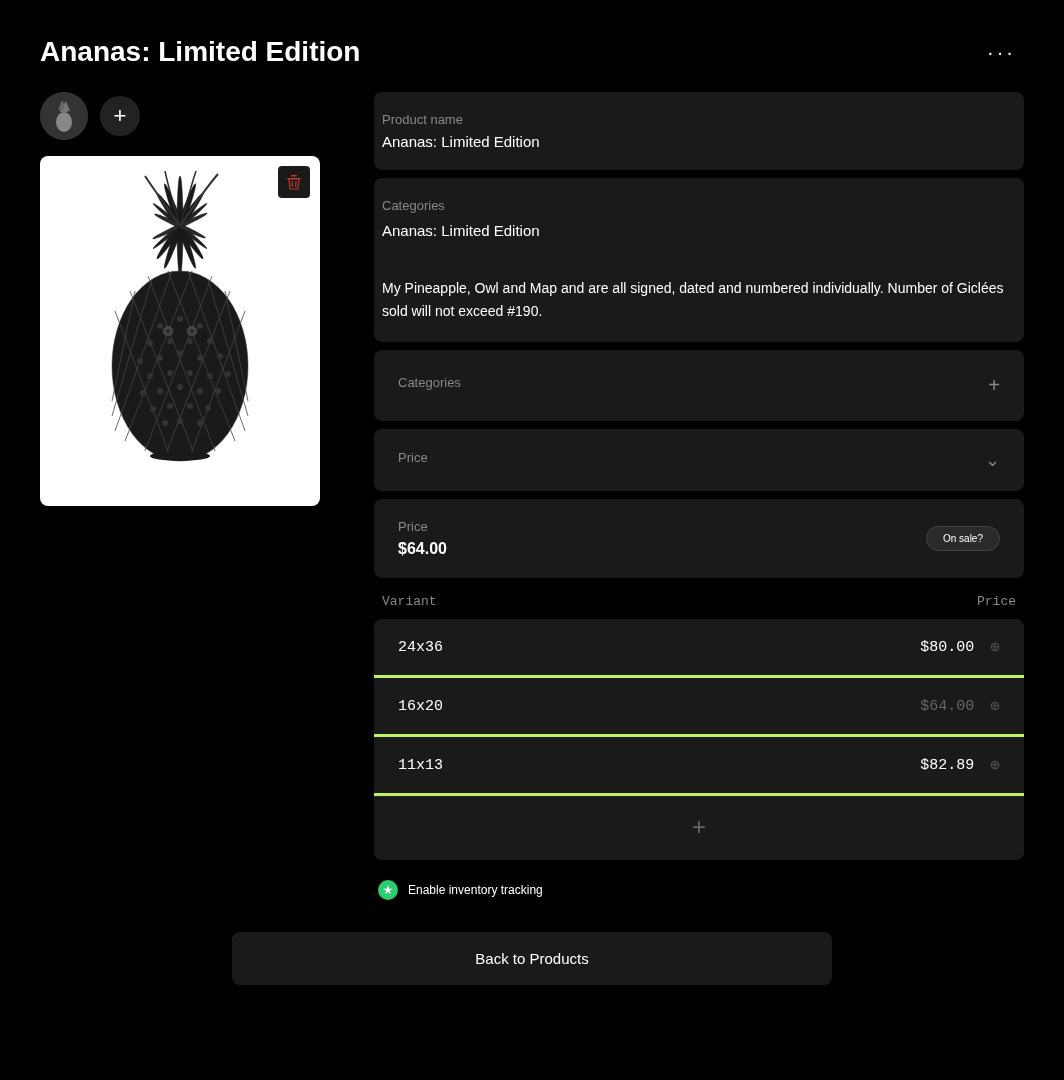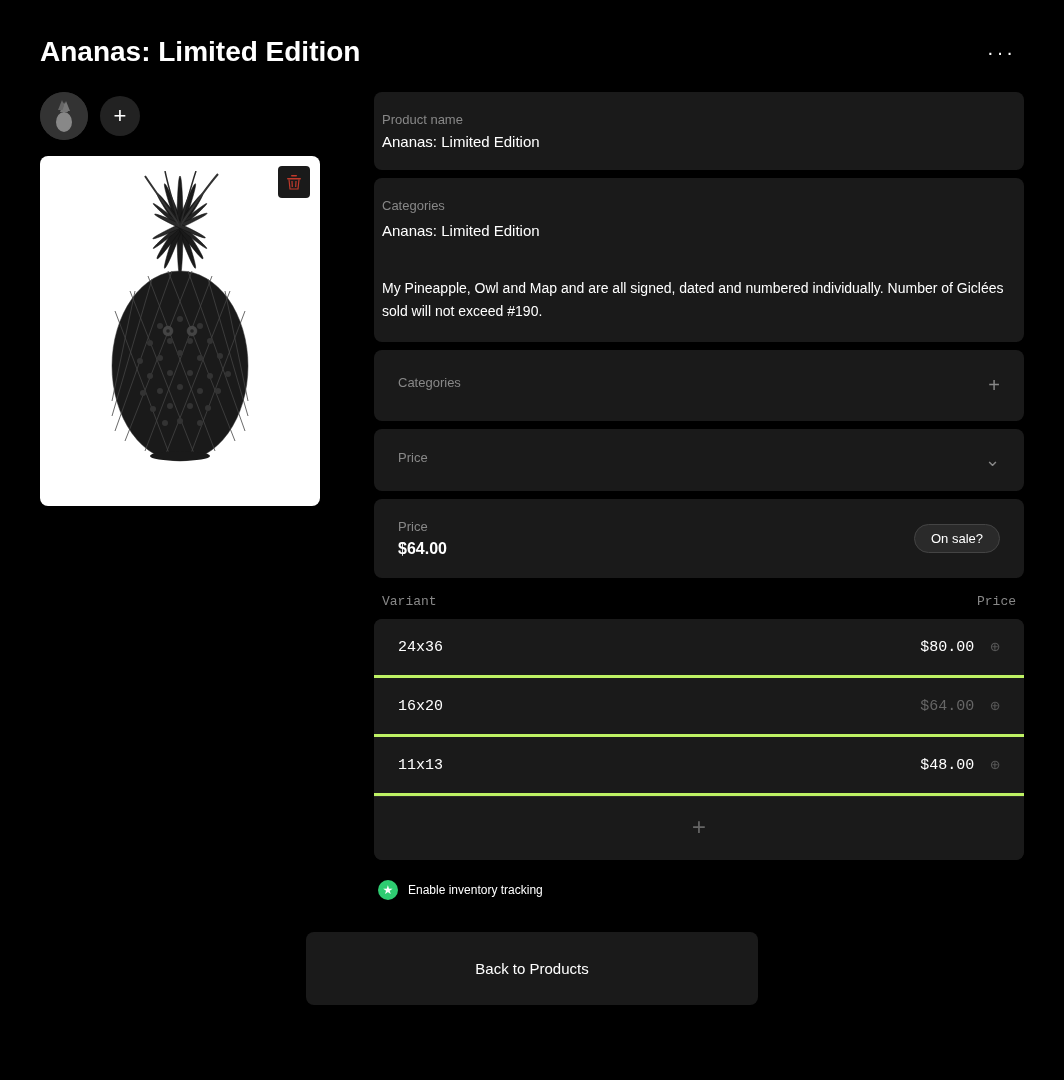--- a/index.html
+++ b/index.html
@@ -190,21 +190,21 @@
       font-size: 16px;
       font-weight: 600;
       color: #fff;
     }
 
     .on-sale-button {
       background: #2a2a2a;
       border: 1px solid #444;
       border-radius: 20px;
       color: #fff;
-      font-size: 13px;
+      font-size: 10px;
       padding: 6px 16px;
       cursor: pointer;
     }
 
     .variants-section {
       margin-top: 8px;
       font-family: Liberation Mono, monospace;
     }
 
     .variants-header {
@@ -307,23 +307,23 @@
       margin-top: 32px;
       padding-bottom: 40px;
     }
 
     .back-button {
       background: #1a1a1a;
       border: none;
       border-radius: 8px;
       color: #fff;
       font-size: 15px;
-      padding: 28px 120px;
-      cursor: pointer;
-      width: 452px;
+      padding: 18px 120px;
+      cursor: pointer;
+      width: 600px;
     }
 
     .chevron-down {
       color: #888;
       font-size: 18px;
     }
 
     .plus-icon {
       color: #888;
       font-size: 20px;
@@ -500,21 +500,21 @@
         <div class="variant-row">
           <span class="variant-name">16x20</span>
           <div class="variant-price muted">
             <span>$64.00</span>
             <span class="drag-icon">⊕</span>
           </div>
         </div>
         <div class="variant-row">
           <span class="variant-name">11x13</span>
           <div class="variant-price">
-            <span>$48.00</span>
+            <span>$82.89</span>
             <span class="drag-icon">⊕</span>
           </div>
         </div>
         <div class="add-variant-row">
           <span class="add-variant-icon">+</span>
         </div>
       </div>
     </div>
 
     <div class="inventory-tracking">

